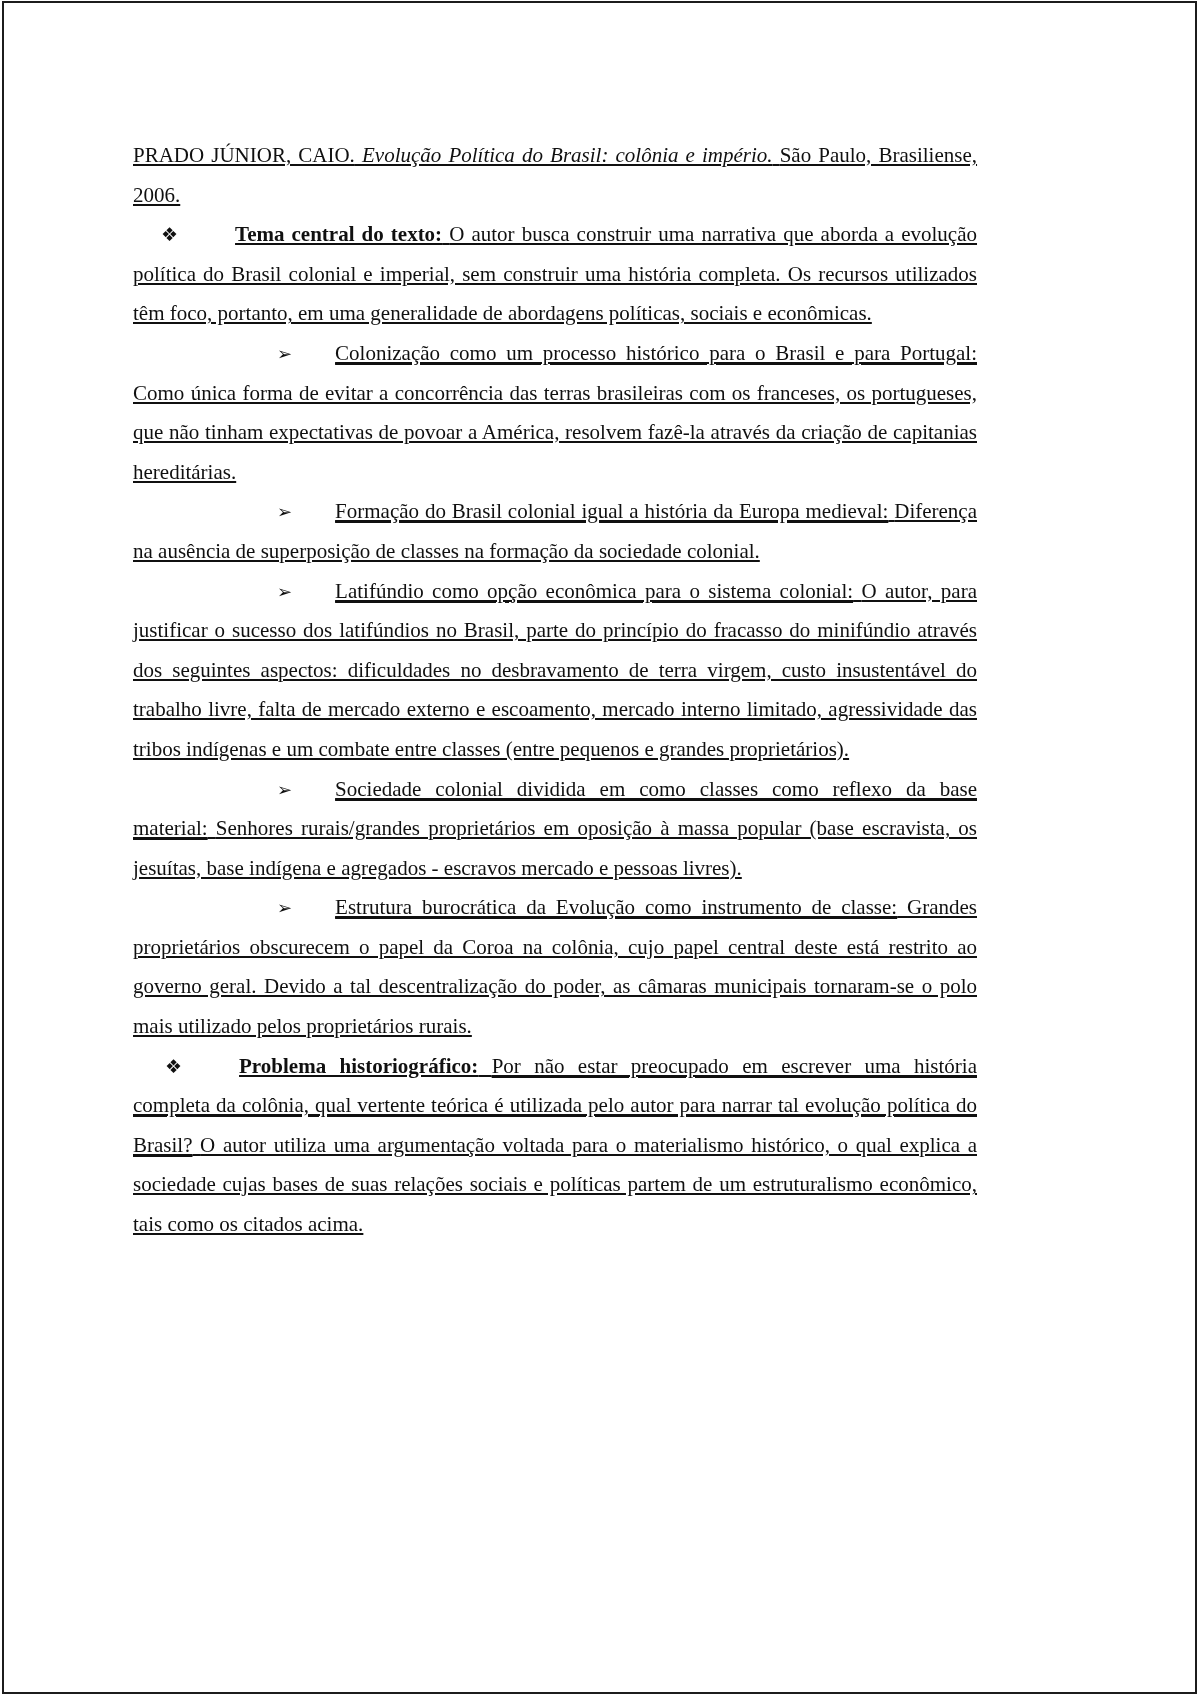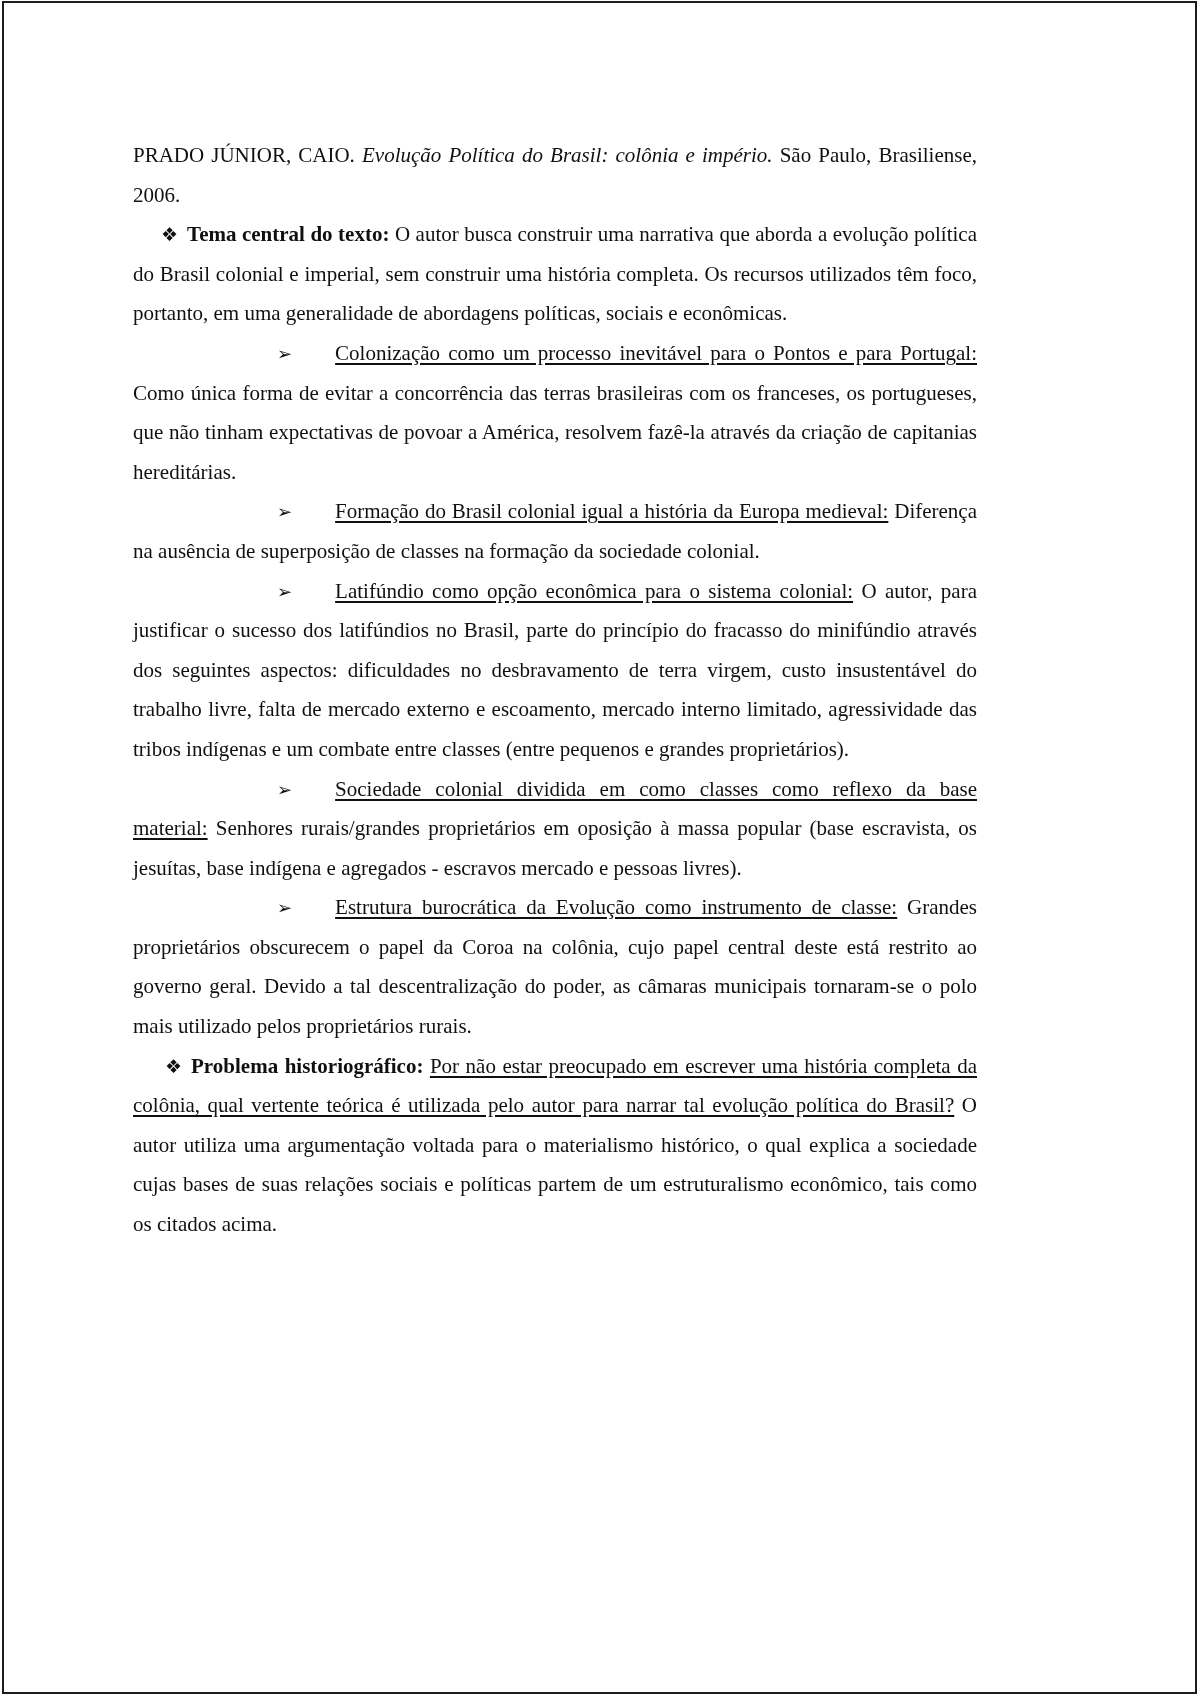--- a/index.html
+++ b/index.html
@@ -25,20 +25,21 @@
     pointer-events: none;
   }
   .content {
     position: absolute;
     left: 133px;
     top: 136px;
     width: 844px;
     font-size: 21px;
     line-height: 39.6px;
     text-align: justify;
+    text-decoration: underline;
   }
   p { margin: 0; }
 
   .citation { text-indent: 0; }
   .book-title { font-style: italic; }
 
   .diamond {
     font-family: "DejaVu Sans", sans-serif;
     font-size: 19px;
     display: inline-block;
@@ -54,40 +55,40 @@
 
   .p-pontos-header { text-indent: 44px; font-weight: bold; }
   .p-pontos-header .diamond { margin-right: 11px; }
 
   .p-sub { text-indent: 72px; }
   .p-sub .arrow { margin-right: 43px; }
 
   .p-problema { text-indent: 16px; }
   .p-problema .diamond { margin-right: 9px; }
 
-  .bold { font-weight: bold; }
+  .bold { font-weight: bold; margin-left: 48px; }
   .u {
     text-decoration: underline;
     text-underline-offset: 3px;
     text-decoration-thickness: 1.5px;
   }
 </style>
 </head>
 <body>
 
 <div class="border-frame"></div>
 
 <div class="content">
 
   <p class="citation"><span>PRADO JÚNIOR, CAIO.</span> <span class="book-title">Evolução Política do Brasil: colônia e império.</span> <span>São Paulo, Brasiliense, 2006.</span></p>
 
   <p class="p-tema"><span class="diamond">❖</span><span class="bold">Tema central do texto:</span> <span>O autor busca construir uma narrativa que aborda a evolução política do Brasil colonial e imperial, sem construir uma história completa. Os recursos utilizados têm foco, portanto, em uma generalidade de abordagens políticas, sociais e econômicas.</span></p>
 
 
-  <p class="p-sub"><span class="arrow">➢</span><span class="u">Colonização como um processo inevitável para o Pontos e para Portugal:</span> <span>Como única forma de evitar a concorrência das terras brasileiras com os franceses, os portugueses, que não tinham expectativas de povoar a América, resolvem fazê-la através da criação de capitanias hereditárias.</span></p>
+  <p class="p-sub"><span class="arrow">➢</span><span class="u">Colonização como um processo histórico para o Brasil e para Portugal:</span> <span>Como única forma de evitar a concorrência das terras brasileiras com os franceses, os portugueses, que não tinham expectativas de povoar a América, resolvem fazê-la através da criação de capitanias hereditárias.</span></p>
 
   <p class="p-sub"><span class="arrow">➢</span><span class="u">Formação do Brasil colonial igual a história da Europa medieval:</span> <span>Diferença na ausência de superposição de classes na formação da sociedade colonial.</span></p>
 
   <p class="p-sub"><span class="arrow">➢</span><span class="u">Latifúndio como opção econômica para o sistema colonial:</span> <span>O autor, para justificar o sucesso dos latifúndios no Brasil, parte do princípio do fracasso do minifúndio através dos seguintes aspectos: dificuldades no desbravamento de terra virgem, custo insustentável do trabalho livre, falta de mercado externo e escoamento, mercado interno limitado, agressividade das tribos indígenas e um combate entre classes (entre pequenos e grandes proprietários).</span></p>
 
   <p class="p-sub"><span class="arrow">➢</span><span class="u">Sociedade colonial dividida em como classes como reflexo da base material:</span> <span>Senhores rurais/grandes proprietários em oposição à massa popular (base escravista, os jesuítas, base indígena e agregados - escravos mercado e pessoas livres).</span></p>
 
   <p class="p-sub"><span class="arrow">➢</span><span class="u">Estrutura burocrática da Evolução como instrumento de classe:</span> <span>Grandes proprietários obscurecem o papel da Coroa na colônia, cujo papel central deste está restrito ao governo geral. Devido a tal descentralização do poder, as câmaras municipais tornaram-se o polo mais utilizado pelos proprietários rurais.</span></p>
 
   <p class="p-problema"><span class="diamond">❖</span><span class="bold">Problema historiográfico:</span> <span class="u">Por não estar preocupado em escrever uma história completa da colônia, qual vertente teórica é utilizada pelo autor para narrar tal evolução política do Brasil?</span> <span>O autor utiliza uma argumentação voltada para o materialismo histórico, o qual explica a sociedade cujas bases de suas relações sociais e políticas partem de um estruturalismo econômico, tais como os citados acima.</span></p>

